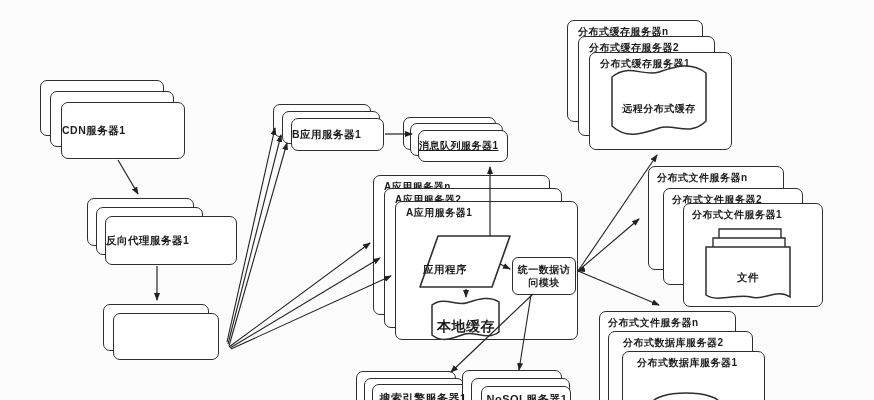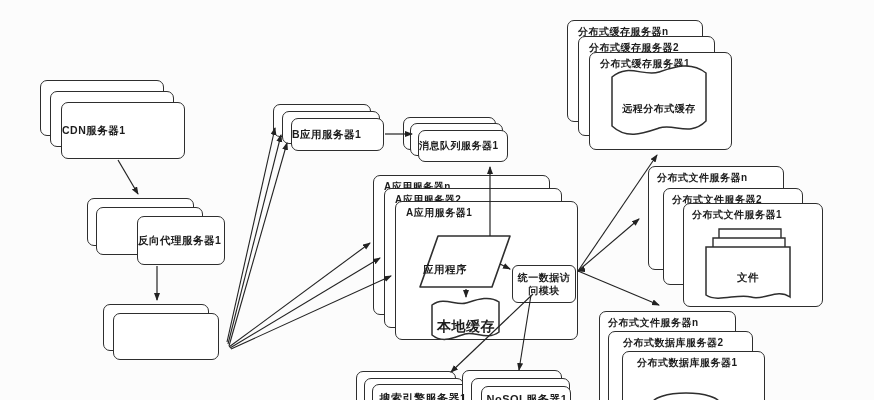--- a/index.html
+++ b/index.html
@@ -14,21 +14,21 @@
     border-radius:7px;box-sizing:border-box;
   }
   .center-label{
     display:flex;align-items:center;text-align:center;
     font-size:10.5px;font-weight:600;letter-spacing:.5px;
   }
   .corner-label{
     font-size:10px;font-weight:600;letter-spacing:.5px;
     padding:4px 0 0 10px;
   }
-  .two-line{display:flex;flex-direction:column;align-items:center;justify-content:center;line-height:1.45;margin-top:8px;}
+  .two-line{display:flex;flex-direction:column;align-items:center;justify-content:center;line-height:1.45;}
   .shape-label{
     position:absolute;z-index:45;display:flex;align-items:center;justify-content:center;
     font-size:10.5px;font-weight:700;letter-spacing:.5px;text-align:center;pointer-events:none;margin-top:9px;
   }
   .clip-label{
     position:absolute;z-index:30;font-size:11px;font-weight:700;letter-spacing:.5px;
     text-align:center;
   }
   svg.wires{position:absolute;left:0;top:0;z-index:40;pointer-events:none;}
 </style>
@@ -38,36 +38,36 @@
 <div class="canvas">
 
   <div class="box" style="left:40px;top:80px;width:124px;height:56px;"></div>
   <div class="box" style="left:50px;top:91px;width:124px;height:56px;"></div>
   <div class="box center-label" style="left:61px;top:102px;width:124px;height:57px;">
     <span>CDN服务器1</span>
   </div>
 
   <div class="box" style="left:87px;top:198px;width:107px;height:48px;"></div>
   <div class="box" style="left:96px;top:207px;width:107px;height:48px;"></div>
-  <div class="box center-label" style="left:105px;top:216px;width:88px;height:49px;margin-left:32px;">
+  <div class="box center-label" style="left:105px;top:216px;width:132px;height:49px;">
     <span>反向代理服务器1</span>
   </div>
 
   <div class="box" style="left:103px;top:304px;width:106px;height:47px;"></div>
   <div class="box" style="left:113px;top:313px;width:106px;height:47px;"></div>
 
   <div class="box" style="left:273px;top:104px;width:98px;height:33px;"></div>
   <div class="box" style="left:282px;top:111px;width:98px;height:33px;"></div>
   <div class="box center-label" style="left:291px;top:118px;width:93px;height:33px;">
     <span>B应用服务器1</span>
   </div>
 
   <div class="box" style="left:403px;top:117px;width:93px;height:33px;"></div>
   <div class="box" style="left:410px;top:123px;width:93px;height:33px;"></div>
-  <div class="box center-label" style="left:418px;top:130px;width:90px;height:32px;font-size:10px;">
+  <div class="box center-label" style="left:418px;top:130px;width:90px;height:32px;font-size:10px;text-decoration:underline;">
     <span>消息队列服务器1</span>
   </div>
 
   <div class="box corner-label" style="left:373px;top:175px;width:177px;height:140px;">
     <span>A应用服务器n</span>
   </div>
   <div class="box corner-label" style="left:384px;top:188px;width:178px;height:140px;">
     <span>A应用服务器2</span>
   </div>
   <div class="box corner-label" style="left:395px;top:201px;width:183px;height:139px;">

